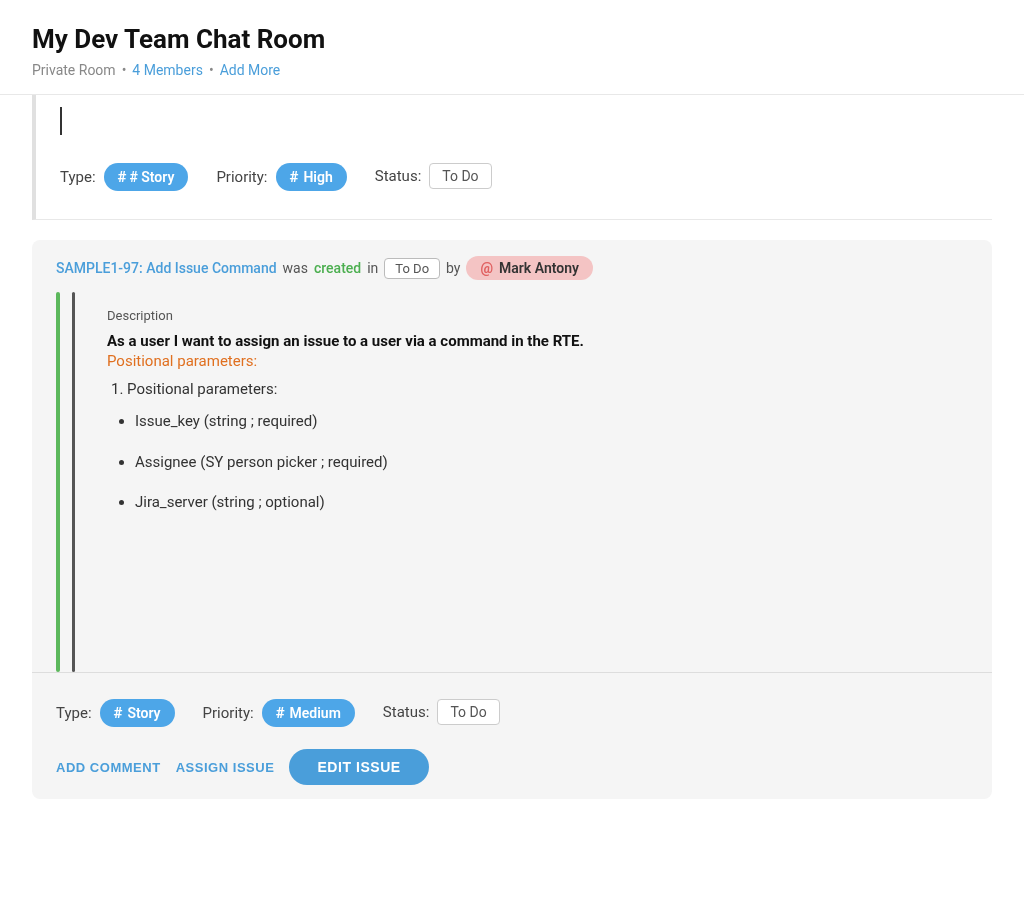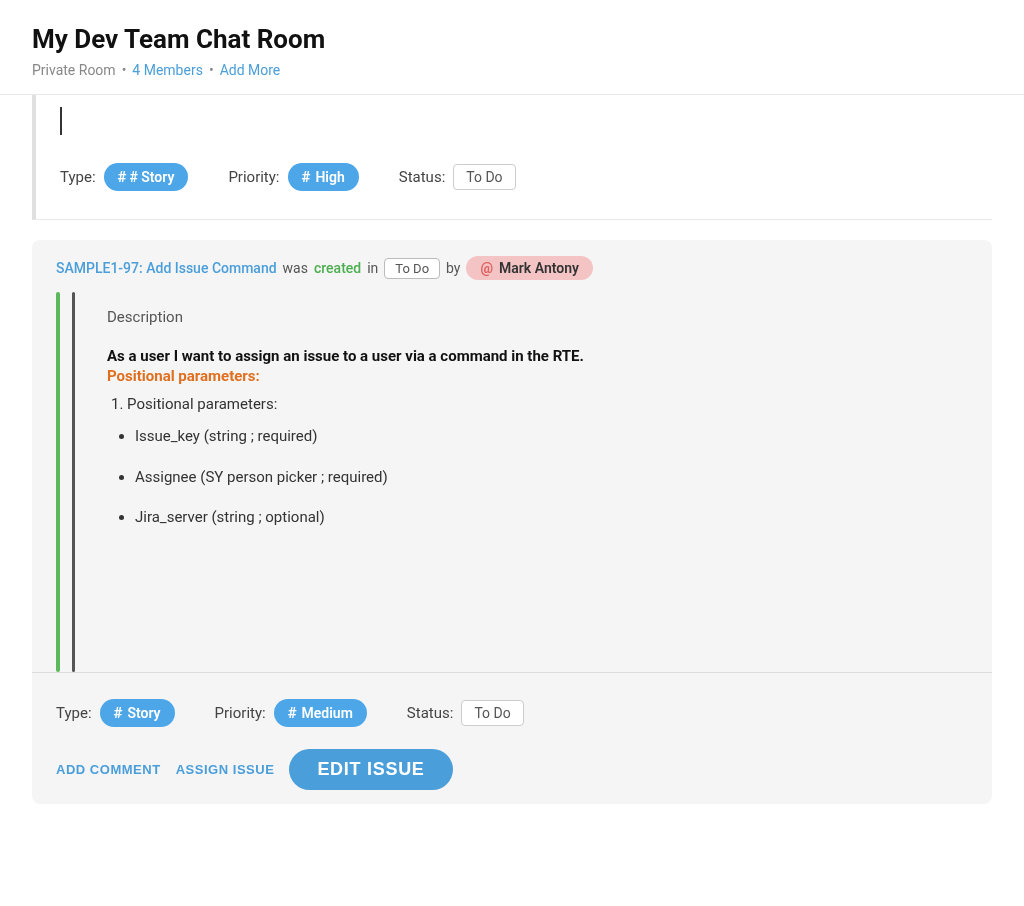--- a/index.html
+++ b/index.html
@@ -49,22 +49,22 @@
     }
     .cursor-line {
       width: 2px;
       height: 28px;
       background: #333;
       margin-bottom: 16px;
     }
 
     .type-row {
       display: flex;
-      align-items: center;
-      gap: 40px;
+      align-items: flex-start;
+      gap: 28px;
       flex-wrap: wrap;
       padding: 12px 0 8px 0;
     }
     .type-label {
       font-size: 15px;
       color: #444;
       display: flex;
       align-items: center;
       gap: 8px;
     }
@@ -172,33 +172,33 @@
       background: #555;
       margin: 0 16px 0 12px;
       border-radius: 2px;
     }
 
     .description-area {
       padding: 16px 24px 24px 16px;
       flex: 1;
     }
     .desc-title {
-      font-size: 15px;
+      font-size: 13px;
       color: #555;
-      margin-bottom: 20px;
+      margin-bottom: 8px;
     }
     .desc-bold {
       font-size: 15px;
       font-weight: 700;
       color: #111;
       line-height: 1.4;
     }
     .desc-orange {
       color: #e07020;
-      font-weight: 700;
+      font-weight: 400;
       font-size: 15px;
       margin-bottom: 10px;
     }
     .desc-numbered {
       font-size: 15px;
       color: #333;
       margin-bottom: 12px;
       padding-left: 4px;
     }
     .desc-list {
@@ -233,21 +233,21 @@
       cursor: pointer;
       text-transform: uppercase;
       padding: 0;
     }
     .btn-primary {
       background: #4a9eda;
       color: #fff;
       border: none;
       border-radius: 24px;
       padding: 10px 28px;
-      font-size: 18px;
+      font-size: 14px;
       font-weight: 700;
       letter-spacing: 0.04em;
       text-transform: uppercase;
       cursor: pointer;
     }
   </style>
 </head>
 <body>
 
 <div class="header">

